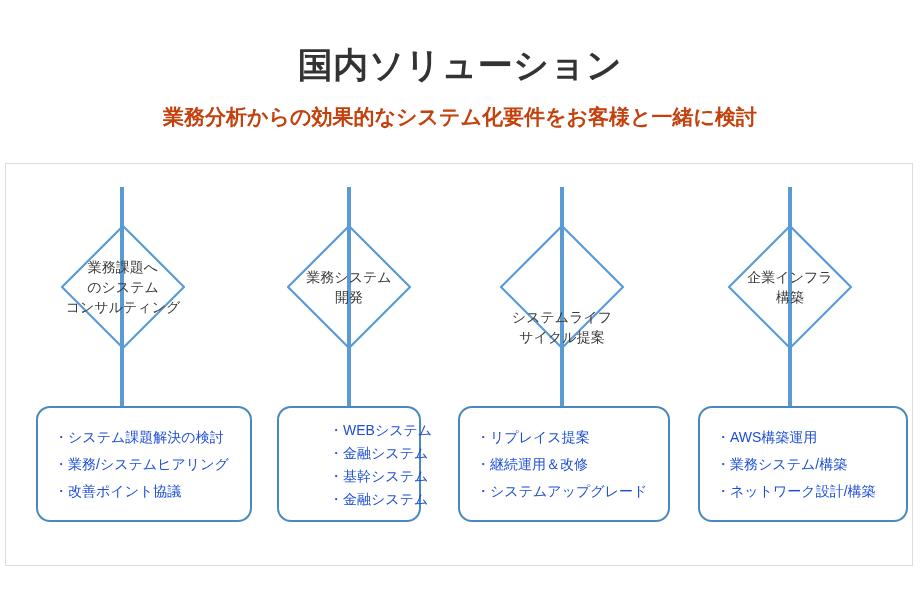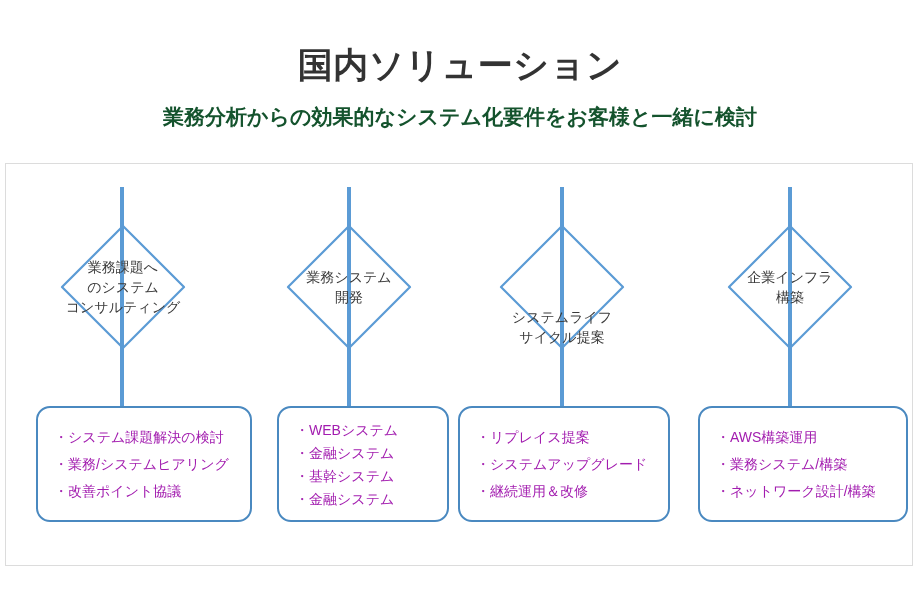--- a/index.html
+++ b/index.html
@@ -30,21 +30,21 @@
   }
 
   #page-subtitle {
     position: absolute;
     left: 0;
     top: 104px;
     width: 920px;
     text-align: center;
     font-size: 21px;
     font-weight: bold;
-    color: #14532d;
+    color: #c2410c;
     line-height: 1.2;
   }
 
   #diagram-frame {
     position: absolute;
     left: 5px;
     top: 163px;
     width: 908px;
     height: 403px;
     border: 1px solid #dcdcdc;
@@ -78,21 +78,21 @@
     background: #ffffff;
     box-sizing: border-box;
     display: flex;
     flex-direction: column;
     justify-content: center;
   }
 
   .detail-item {
     font-size: 14px;
     line-height: 1.0;
-    color: #a21caf;
+    color: #1d4ed8;
     padding: 0 0 0 16px;
     margin: 0;
     white-space: nowrap;
   }
   .detail-item + .detail-item { margin-top: 13px; }
 
   .box-compact .detail-item + .detail-item { margin-top: 9px; }
 </style>
 </head>
 <body>
@@ -138,30 +138,30 @@
 サイクル提案</div>
 <div class="diamond-label" style="left:705px; top:268px; width:170px;">企業インフラ
 構築</div>
 
 <div class="detail-box" style="left:36px; top:406px; width:216px; height:116px;">
   <div class="detail-item">・システム課題解決の検討</div>
   <div class="detail-item">・業務/システムヒアリング</div>
   <div class="detail-item">・改善ポイント協議</div>
 </div>
 
-<div class="detail-box box-compact" style="left:277px; top:406px; width:172px; height:116px;">
+<div class="detail-box box-compact" style="left:277px; top:406px; width:144px; height:116px;padding-left:34px;">
   <div class="detail-item">・WEBシステム</div>
   <div class="detail-item">・金融システム</div>
   <div class="detail-item">・基幹システム</div>
   <div class="detail-item">・金融システム</div>
 </div>
 
 <div class="detail-box" style="left:458px; top:406px; width:212px; height:116px;">
   <div class="detail-item">・リプレイス提案</div>
+  <div class="detail-item">・継続運用＆改修</div>
   <div class="detail-item">・システムアップグレード</div>
-  <div class="detail-item">・継続運用＆改修</div>
 </div>
 
 <div class="detail-box" style="left:698px; top:406px; width:210px; height:116px;">
   <div class="detail-item">・AWS構築運用</div>
   <div class="detail-item">・業務システム/構築</div>
   <div class="detail-item">・ネットワーク設計/構築</div>
 </div>
 
 </body></html>

